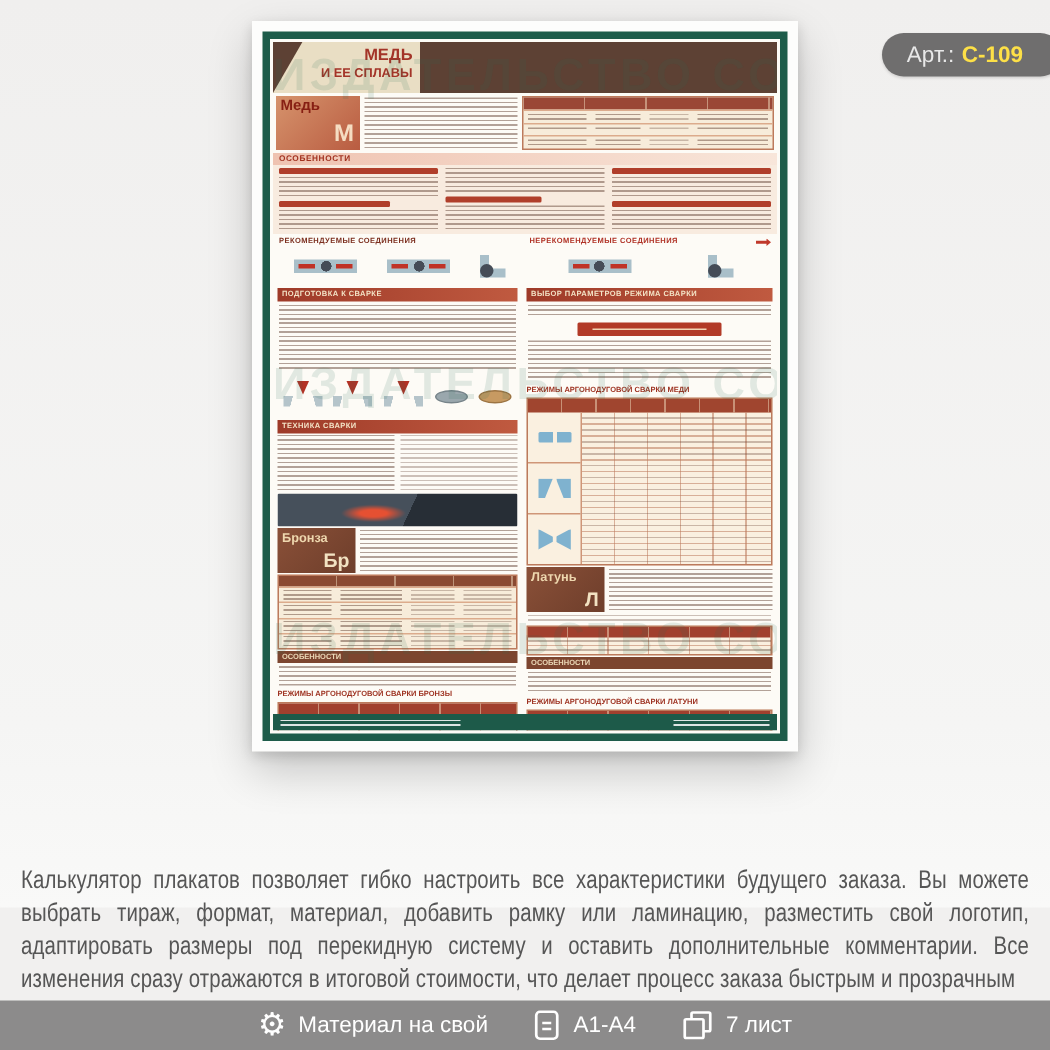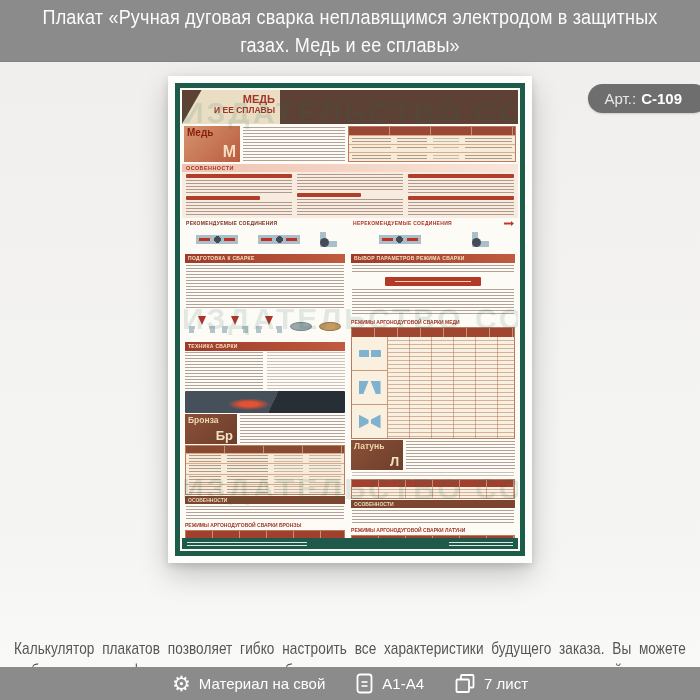--- a/index.html
+++ b/index.html
@@ -26,21 +26,21 @@
     position:relative; height:605px;
     background:linear-gradient(#f0efee, #f5f5f4 80%, #f9f9f8);
   }
   .art-badge {
     position:absolute; top:22px; right:-8px; height:29px;
     background:#6f6e6e; border-radius:15px;
     display:flex; align-items:center; gap:5px;
     padding:0 26px 0 17px; color:#e8e8e8; font-size:15px;
     box-shadow:0 1px 2px rgba(0,0,0,.15);
   }
-  .art-badge b { color:#ffffff; font-weight:bold; }
+  .art-badge b { color:#fde047; font-weight:bold; }
   
   .poster-wrap { padding-top:14px; display:flex; justify-content:center; }
   .poster-sheet {
     width:364px; height:487px; background:#fdfdfc; padding:7px;
     box-shadow:0 12px 28px rgba(0,0,0,.20), 0 3px 8px rgba(0,0,0,.14);
     position:relative;
   }
   .poster-frame { width:100%; height:100%; border:5px solid #1e5c4a; padding:2px; background:#fdfbf6; position:relative; }
   .poster-content { width:100%; height:100%; display:flex; flex-direction:column; overflow:hidden; position:relative; }
   .wm {
@@ -191,23 +191,20 @@
   }
   .f-item { display:flex; align-items:center; gap:8px; font-size:15px; }
   .f-gear { font-size:21px; line-height:21px; }
   .f-item svg { display:block; }
 </style>
 </head>
 <body>
 
 <div class="page">
 
-  <header class="top-bar">
-    <div class="top-title">Плакат «Ручная дуговая сварка неплавящимся электродом в защитных газах. Медь и ее сплавы»</div>
-  </header>
 
   <main class="main-area">
 
     <div class="art-badge">
       <span>Арт.:</span>
       <b>С-109</b>
     </div>
 
     <div class="poster-wrap">
       <div class="poster-sheet">

